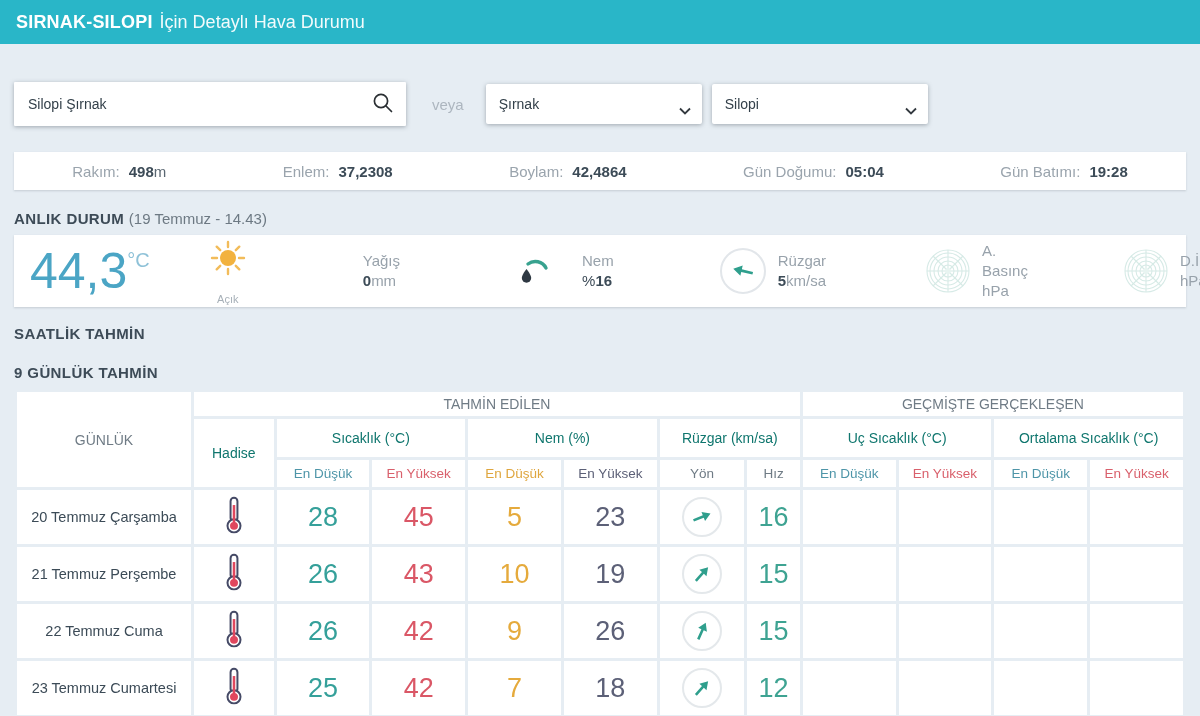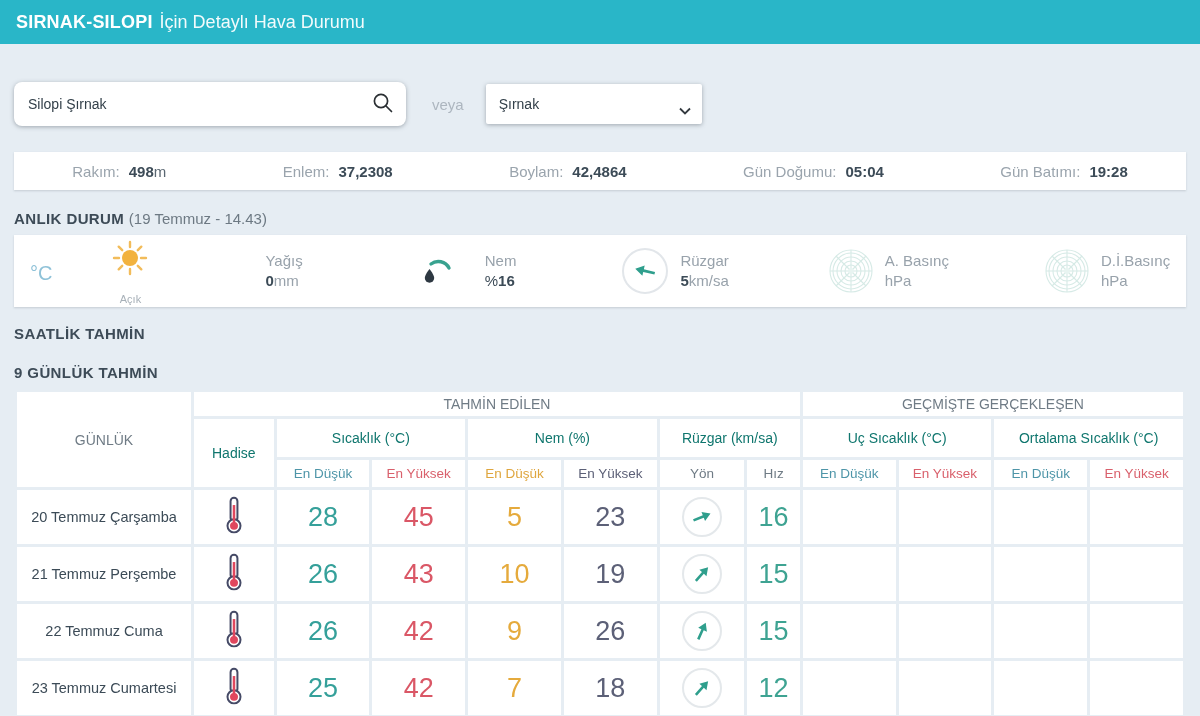--- a/index.html
+++ b/index.html
@@ -12,21 +12,21 @@
   .topbar {
     height:44px; background:#29b6c8; color:#fff;
     display:flex; align-items:center; padding:4px 16px; font-size:18px;
   }
   .topbar .loc { font-weight:bold; margin-right:7px; letter-spacing:.2px; }
   .topbar .rest { font-weight:normal; color:#f2fbfc; }
   
   .search-row { margin:38px 14px 0 14px; display:flex; align-items:center; }
   .search-box {
     width:392px; height:44px; background:#fff; display:flex; align-items:center;
-    box-shadow:0 1px 4px rgba(90,100,110,.5); border-radius:8px;
+    box-shadow:0 1px 4px rgba(90,100,110,.5); border-radius:1px;
   }
   .search-box input {
     flex:1; border:none; outline:none; font-size:14px; padding:0 10px 0 14px;
     color:#33404a; font-family:inherit; background:transparent;
   }
   .search-btn {
     width:46px; height:44px; border:none; background:transparent; cursor:pointer;
     display:flex; align-items:center; justify-content:center;
   }
   .veya { color:#adb6bf; font-size:15px; margin:0 22px 0 26px; }
@@ -133,20 +133,30 @@
   <div class="sel-wrap">
     <select>
       <option>Şırnak</option>
     </select>
     <span class="chev">
       <svg width="12" height="8" viewBox="0 0 12 8">
         <polyline points="1,1.5 6,6.5 11,1.5" fill="none" stroke="#33393f" stroke-width="1.8"></polyline>
       </svg>
     </span>
   </div>
+  <div class="sel-wrap">
+    <select>
+      <option>Silopi</option>
+    </select>
+    <span class="chev">
+      <svg width="12" height="8" viewBox="0 0 12 8">
+        <polyline points="1,1.5 6,6.5 11,1.5" fill="none" stroke="#33393f" stroke-width="1.8"></polyline>
+      </svg>
+    </span>
+  </div>
 </div>
 
 <div class="info-bar">
   <div class="info-item">
     <span class="lbl">Rakım:</span>
     <span class="val">498</span>
     <span class="val unit">m</span>
   </div>
   <div class="info-item">
     <span class="lbl">Enlem:</span>
@@ -166,20 +176,21 @@
   </div>
 </div>
 
 <div class="sec-title">
   <span>ANLIK DURUM</span>
   <span class="time">(19 Temmuz - 14.43)</span>
 </div>
 
 <div class="current">
   <div class="temp">
+    <span>44,3</span>
     <span class="unit">°C</span>
   </div>
 
   <div class="cond">
     <span>
       <svg width="40" height="40" viewBox="0 0 40 40">
         <g stroke="#f2bc5a" stroke-width="2.4" stroke-linecap="round">
           <line x1="20" y1="4" x2="20" y2="9"></line>
             <line x1="20" y1="31" x2="20" y2="36"></line>
           <line x1="4" y1="20" x2="9" y2="20"></line>

